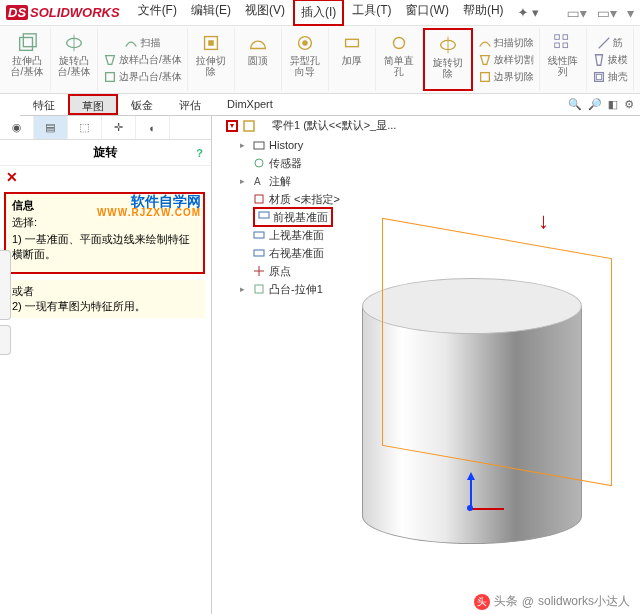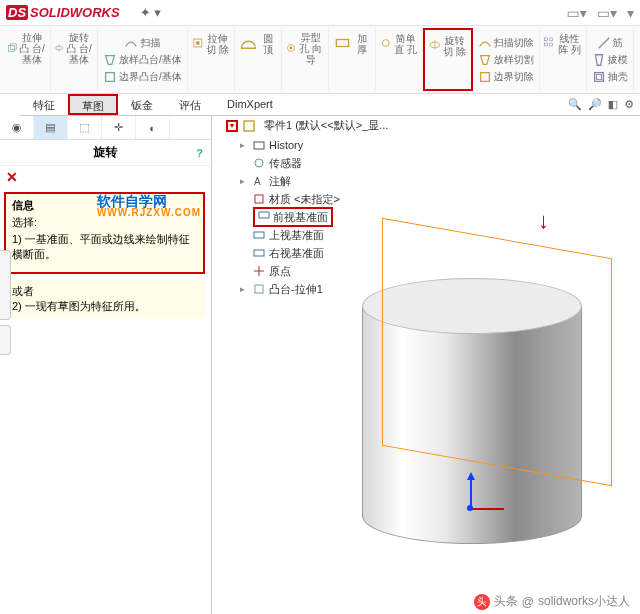--- a/index.html
+++ b/index.html
@@ -9,21 +9,21 @@
 .logo { font-style: italic; font-weight: bold; font-size: 13px; color: #c8102e; margin-right: 12px; }
 .logo .ds { background: #c8102e; color: #fff; padding: 0 2px; border-radius: 2px; margin-right: 2px; }
 .menu-items { display: flex; gap: 2px; }
 .menu-items span { padding: 3px 6px; font-size: 12px; color: #333; cursor: pointer; }
 .menu-items .active { border: 2px solid #c00; }
 .search-icn { margin-left: 8px; color: #6a6a6a; font-size: 13px; }
 .title-right { margin-left: auto; display: flex; gap: 10px; color: #888; font-size: 14px; }
 
 .ribbon { height: 68px; display: flex; background: #fafafa; border-bottom: 1px solid #ddd; padding: 2px 4px; }
 .rib-group { display: flex; flex-direction: column; align-items: center; justify-content: flex-start; padding: 2px 3px; border-right: 1px solid #eee; }
-.rib-big { width: 40px; display: flex; align-items: center; color: #6a6a6a; font-size: 10px; text-align: center; line-height: 1.1; padding: 2px 0; }
+.rib-big { width: 40px; display: flex; flex-direction: column; align-items: center; color: #6a6a6a; font-size: 10px; text-align: center; line-height: 1.1; padding: 2px 0; }
 .rib-big svg { width: 22px; height: 22px; margin-bottom: 1px; }
 .rib-small { font-size: 10px; color: #6a6a6a; display: flex; align-items: center; gap: 2px; padding: 1px 2px; }
 .rib-small svg { width: 14px; height: 14px; }
 .rib-hl { border: 2px solid #c00; }
 .rib-stack { display: flex; flex-direction: column; justify-content: center; gap: 1px; }
 
 .tabrow { height: 22px; display: flex; border-bottom: 1px solid #ccc; position: relative; margin-left: 20px; }
 .tabrow .tab { padding: 3px 12px; font-size: 11px; color: #333; border: 1px solid transparent; cursor: pointer; }
 .tabrow .tab.active { border: 2px solid #c00; background: #e5e5e5; }
 .tabrow .right-icons { margin-left: auto; display: flex; gap: 6px; padding-right: 6px; align-items: center; color: #666; }
@@ -34,21 +34,21 @@
 .lp-iconrow div { width: 34px; display: flex; align-items: center; justify-content: center; border-right: 1px solid #eee; color: #555; }
 .lp-iconrow .sel { background: #d9e8f7; }
 .lp-header { display: flex; align-items: center; justify-content: center; padding: 4px 0; border-bottom: 1px solid #eee; position: relative; }
 .lp-header-label { font-weight: bold; font-size: 12px; }
 .lp-header-q { position: absolute; right: 8px; color: #3b7; font-weight: bold; }
 .lp-close { padding: 3px 6px; color: #c00; font-weight: bold; font-size: 14px; cursor: pointer; }
 .info-box { margin: 4px 6px 4px 4px; border: 2px solid #c00; background: #fffde7; padding: 4px 6px 8px; position: relative; }
 .info-title { font-weight: bold; font-size: 11px; margin-bottom: 2px; }
 .info-sel { font-size: 11px; margin-bottom: 2px; }
 .info-li { font-size: 11px; margin: 2px 0; }
-.watermark { position: absolute; top: 0; right: 2px; font-size: 14px; font-weight: bold; color: #0066cc; text-shadow: 1px 1px #fff; line-height: 1; }
+.watermark { position: absolute; top: 0; right: 2px; font-size: 14px; font-weight: bold; color: #0066cc; text-shadow: 1px 1px #fff; line-height: 1; text-align: right; }
 .watermark .sub { font-size: 10px; color: #ff8800; letter-spacing: 1px; }
 .or-box { margin: 2px 6px; background: #fffde7; padding: 4px 6px; font-size: 11px; }
 
 .viewport { flex: 1; position: relative; background: #fff; }
 .tree-crumb { position: absolute; top: 2px; left: 14px; display: flex; align-items: center; font-size: 11px; color: #333; }
 .tree-crumb .dd { width: 12px; height: 12px; border: 2px solid #c00; color: #c00; display: flex; align-items: center; justify-content: center; font-size: 8px; margin-right: 4px; }
 .tree { position: absolute; top: 20px; left: 28px; font-size: 11px; color: #333; }
 .tree li { list-style: none; display: flex; align-items: center; height: 18px; gap: 4px; }
 .tree li .exp { width: 9px; color: #888; font-size: 9px; }
 .tree .hlrow { border: 2px solid #c00; padding: 0 3px; }
@@ -70,20 +70,29 @@
 .attribution .ico { width: 16px; height: 16px; border-radius: 50%; background: #ff3c3c; color: #fff; display: flex; align-items: center; justify-content: center; font-size: 10px; }
 
 .vtab-edge { position:absolute; left:-1px; top:250px; width:12px; height:70px; border:1px solid #ccc; border-left:none; border-radius:0 4px 4px 0; background:#f5f5f5;}
 .vtab-edge2 { position:absolute; left:-1px; top:325px; width:12px; height:30px; border:1px solid #ccc; border-left:none; border-radius:0 4px 4px 0; background:#f5f5f5;}
 </style>
 </head>
 <body>
 
 <div class="titlebar">
   <span class="logo"><span class="ds">DS</span><span>SOLIDWORKS</span></span>
+  <div class="menu-items">
+    <span>文件(F)</span>
+    <span>编辑(E)</span>
+    <span>视图(V)</span>
+    <span class="active">插入(I)</span>
+    <span>工具(T)</span>
+    <span>窗口(W)</span>
+    <span>帮助(H)</span>
+  </div>
   <span class="search-icn">✦ ▾</span>
   <div class="title-right">
     <span>▭▾</span>
     <span>▭▾</span>
     <span>▾</span>
   </div>
 </div>
 
 <div class="ribbon">
   <div class="rib-group">
@@ -281,21 +290,21 @@
     <div class="vtab-edge"></div>
     <div class="vtab-edge2"></div>
   </div>
 
   <div class="viewport">
     <div class="tree-crumb">
       <div class="dd">▾</div>
       <svg width="14" height="14">
           <rect x="2" y="2" width="10" height="10" fill="none" stroke="#c9a23a" stroke-width="1.5"></rect>
         </svg>
-      <span style="margin-left:8px">零件1 (默认&lt;&lt;默认&gt;_显...</span>
+      <span style="margin-left:16px">零件1 (默认&lt;&lt;默认&gt;_显...</span>
     </div>
     <ul class="tree">
       <li>
           <span class="exp">▸</span>
           <svg>
             <rect x="1" y="3" width="10" height="7" fill="none" stroke="#555"></rect>
           </svg>
           <span>History</span>
         </li>
       <li>

